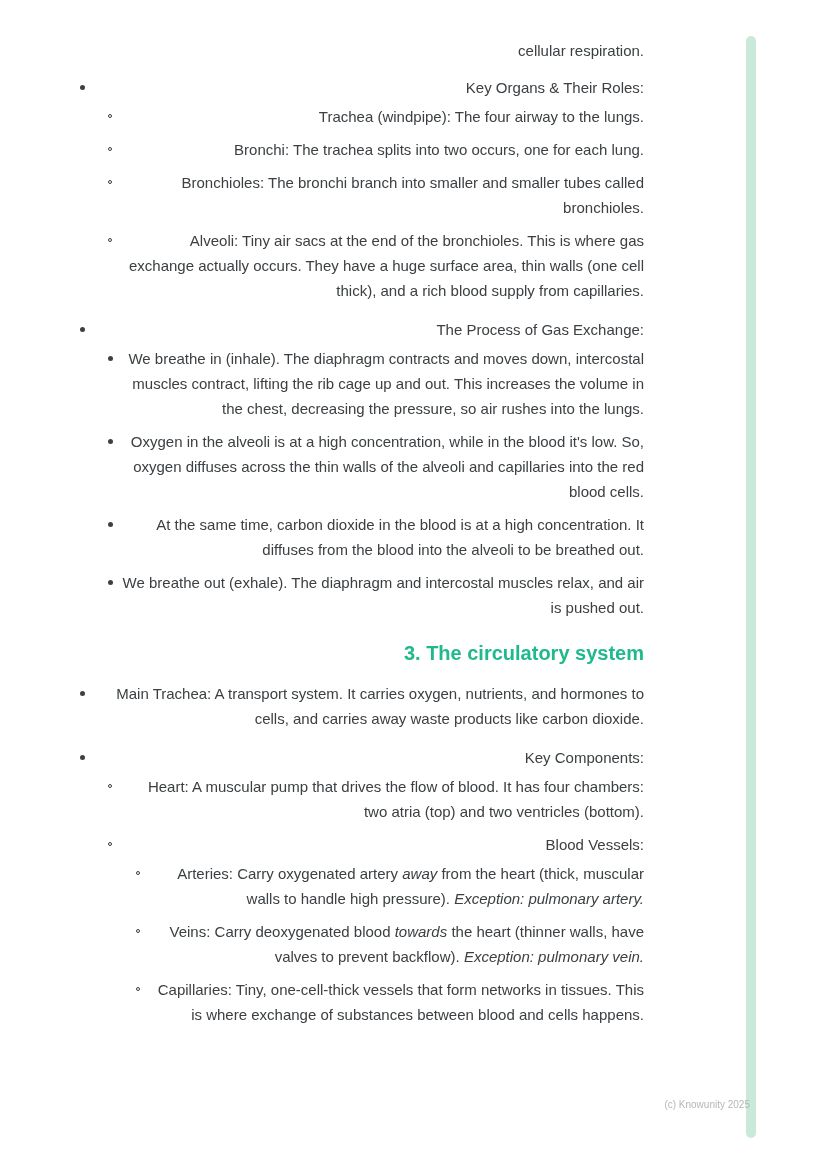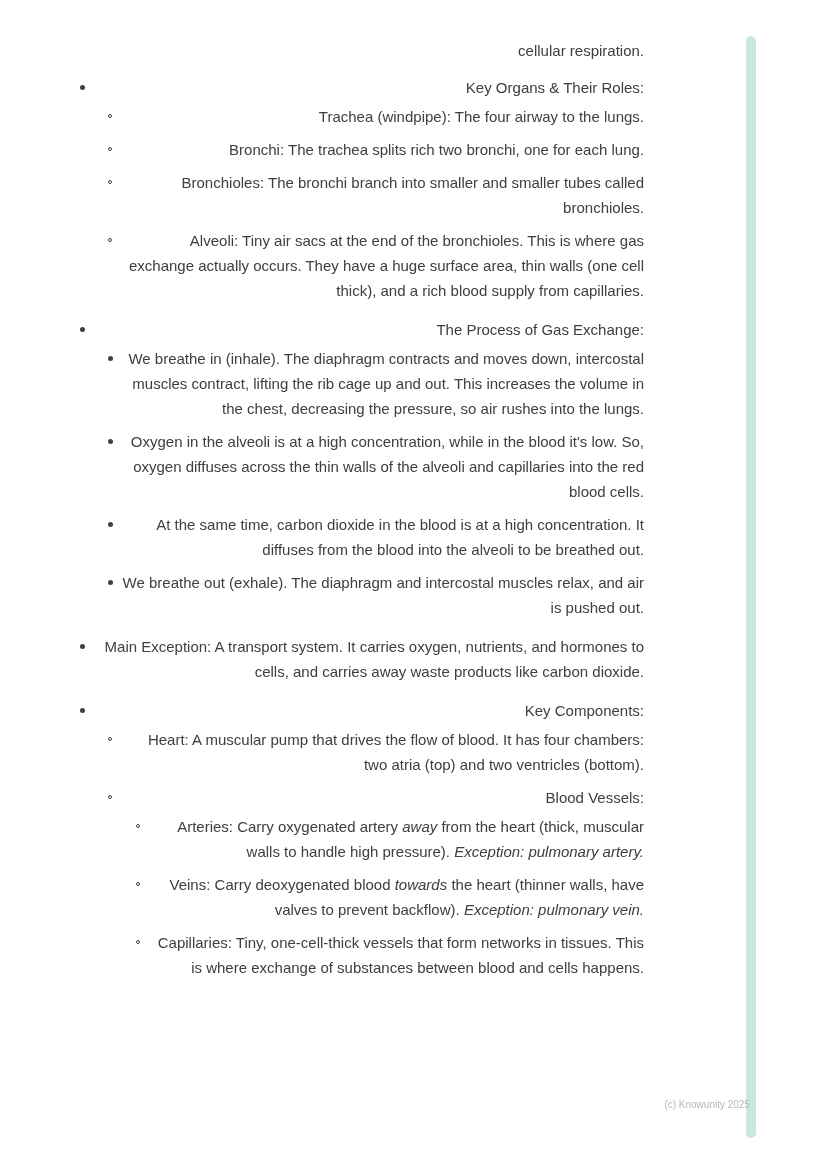--- a/index.html
+++ b/index.html
@@ -56,21 +56,21 @@
         <div class="item">
           <span class="marker disc"></span>
           <div class="body"><span class="b ">Key Organs &amp; Their Roles:</span></div>
           <div class="list lvl2">
             <div class="item">
               <span class="marker circle"></span>
               <div class="body"><span class="b ">Trachea (windpipe):</span><span class=""> The four airway to the lungs.</span></div>
             </div>
             <div class="item">
               <span class="marker circle"></span>
-              <div class="body"><span class="b ">Bronchi:</span><span class=""> The trachea splits rich two bronchi, one for each lung.</span></div>
+              <div class="body"><span class="b ">Bronchi:</span><span class=""> The trachea splits into two occurs, one for each lung.</span></div>
             </div>
             <div class="item">
               <span class="marker circle"></span>
               <div class="body"><span class="b ">Bronchioles:</span><span class=""> The bronchi branch into smaller and smaller tubes called bronchioles.</span></div>
             </div>
             <div class="item">
               <span class="marker circle"></span>
               <div class="body"><span class="b ">Alveoli:</span><span class=""> Tiny air sacs at the end of the bronchioles. This is where gas exchange actually occurs. They have a huge surface area, thin walls (one cell thick), and a rich blood supply from capillaries.</span></div>
             </div>
           </div>
@@ -91,24 +91,25 @@
               <span class="marker disc"></span>
               <div class="body"><span class="">At the same time, carbon dioxide in the blood is at a high concentration. It diffuses from the blood into the alveoli to be breathed out.</span></div>
             </div>
             <div class="item">
               <span class="marker disc"></span>
               <div class="body"><span class="">We breathe out (exhale). The diaphragm and intercostal muscles relax, and air is pushed out.</span></div>
             </div>
           </div>
         </div>
       </div>
+      <h2 class="heading">3. The circulatory system</h2>
       <div class="list lvl1">
         <div class="item">
           <span class="marker disc"></span>
-          <div class="body"><span class="b ">Main Exception:</span><span class=""> A transport system. It carries oxygen, nutrients, and hormones to cells, and carries away waste products like carbon dioxide.</span></div>
+          <div class="body"><span class="b ">Main Trachea:</span><span class=""> A transport system. It carries oxygen, nutrients, and hormones to cells, and carries away waste products like carbon dioxide.</span></div>
         </div>
         <div class="item">
           <span class="marker disc"></span>
           <div class="body"><span class="b ">Key Components:</span></div>
           <div class="list lvl2">
             <div class="item">
               <span class="marker circle"></span>
               <div class="body"><span class="b ">Heart:</span><span class=""> A muscular pump that drives the flow of blood. It has four chambers: two atria (top) and two ventricles (bottom).</span></div>
             </div>
             <div class="item">

